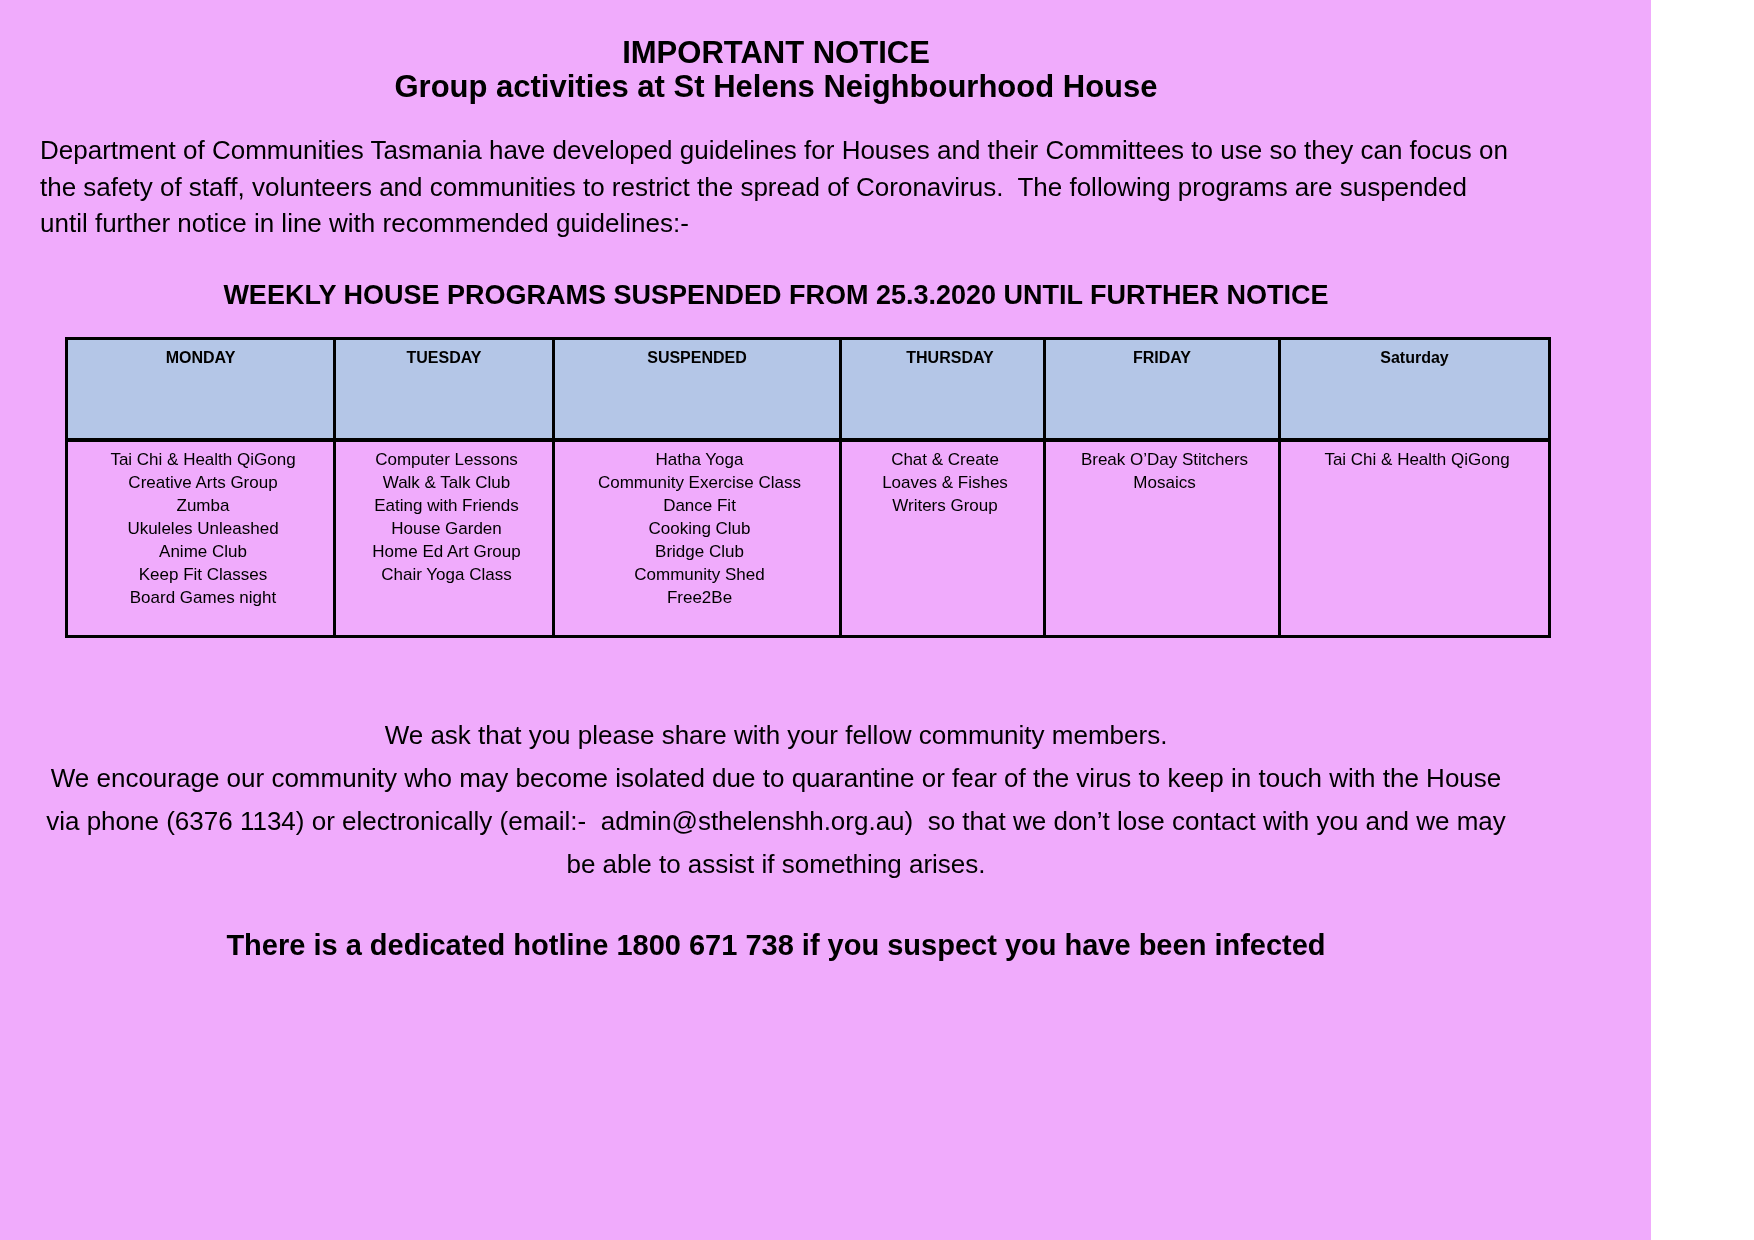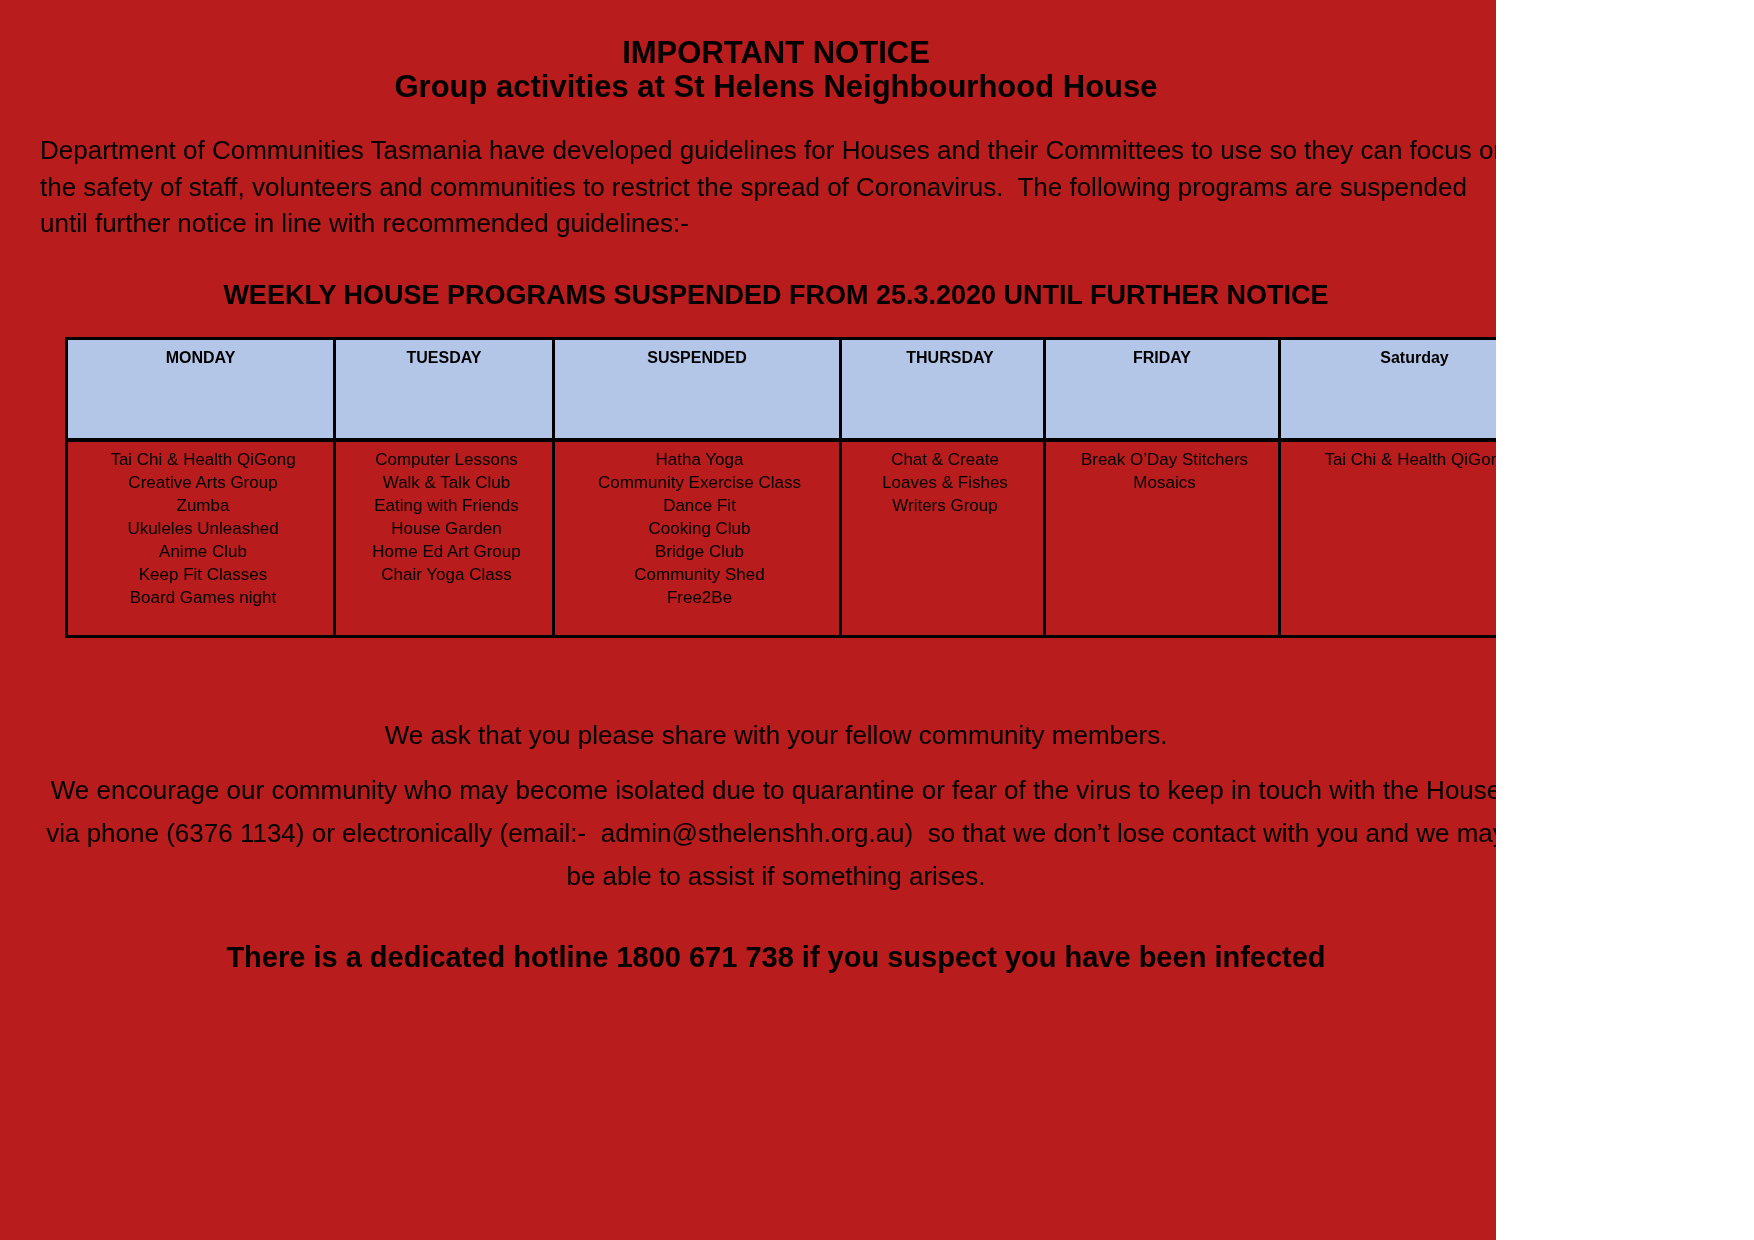--- a/index.html
+++ b/index.html
@@ -4,23 +4,23 @@
 <style>
   html, body {
     margin: 0;
     padding: 0;
     background: #ffffff;
     color: #000000;
     font-family: "Liberation Sans", "DejaVu Sans", sans-serif;
   }
   .page {
     position: relative;
-    width: 1496px;
+    width: 1651px;
     height: 1240px;
-    background: #b91c1c;
+    background: #f0abfc;
     overflow: hidden;
   }
   .content {
     position: absolute;
     left: 40px;
     top: 0;
     width: 1472px;
   }
   .title-block {
     margin-top: 36px;
@@ -72,21 +72,21 @@
   table.schedule td div {
     line-height: 23px;
   }
   .share-line {
     margin-top: 76px;
     text-align: center;
     font-size: 26px;
     line-height: 43px;
   }
   .contact-paragraph {
-    margin-top: 12px;
+    margin-top: 0;
     text-align: center;
     font-size: 26px;
     line-height: 43px;
     white-space: pre-wrap;
   }
   .hotline {
     margin-top: 40px;
     text-align: center;
     font-weight: bold;
     font-size: 29px;

